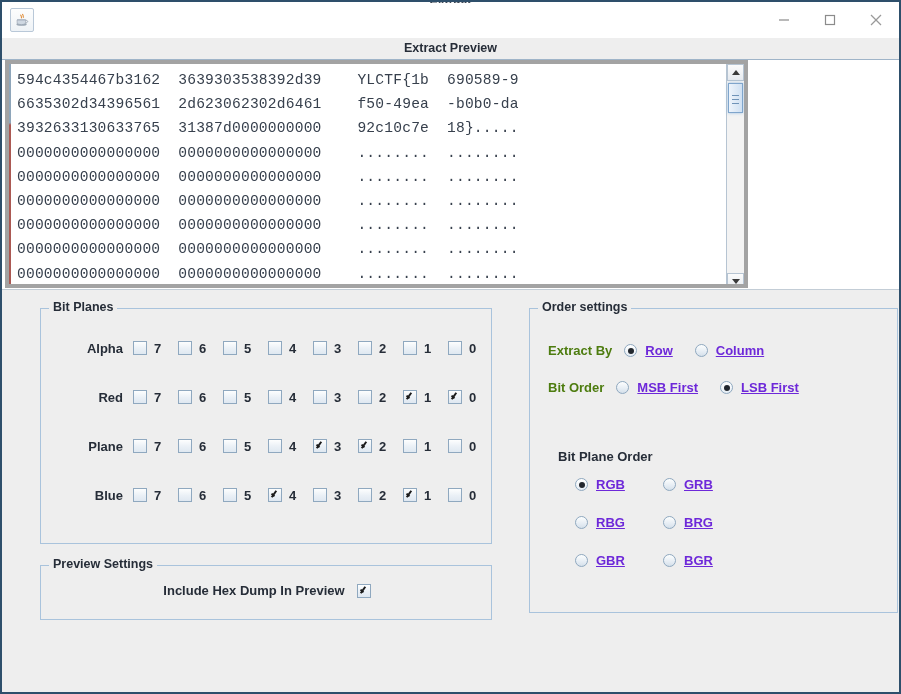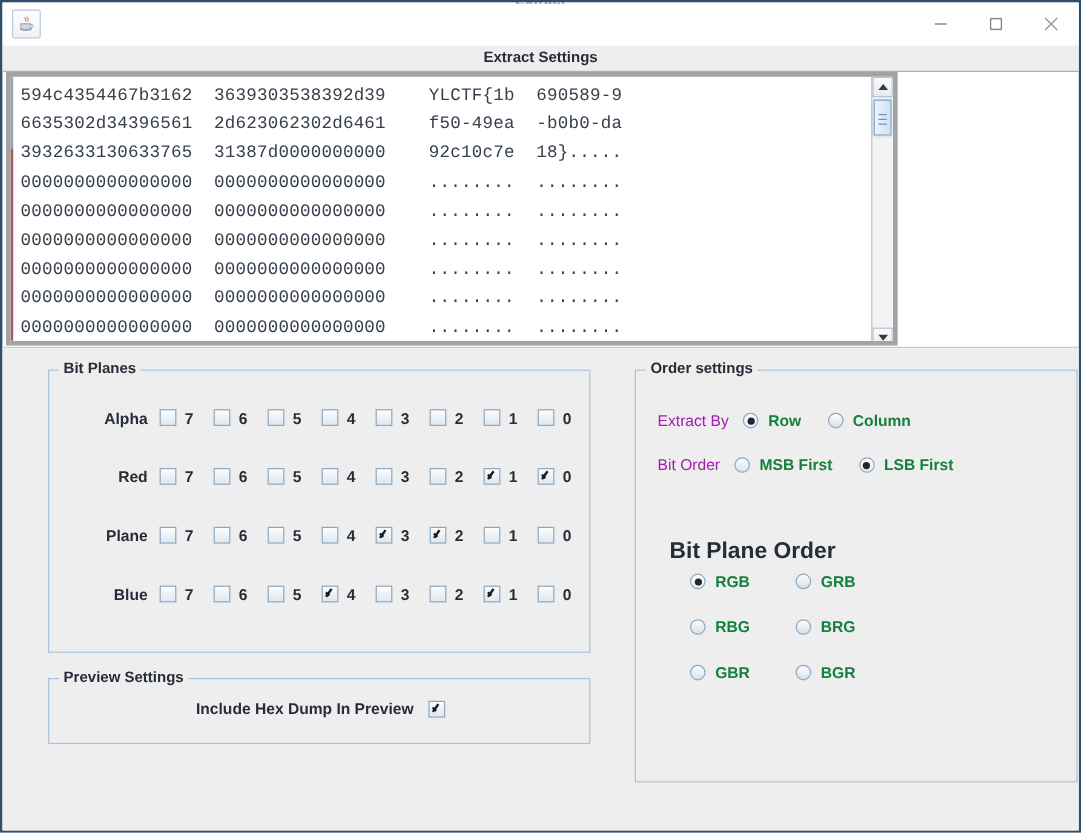--- a/index.html
+++ b/index.html
@@ -148,21 +148,21 @@
   .group-title {
     position: absolute; top: -9px; left: 8px;
     background: #eeeeee;
     padding: 0 4px;
     font-size: 12.5px; font-weight: bold;
     color: #262d38;
   }
 
   #grp-bitplanes  { left: 38px;  top: 18px;  width: 452px; height: 236px; }
   #grp-preview    { left: 38px;  top: 275px; width: 452px; height: 55px; }
-  #grp-order      { left: 527px; top: 18px;  width: 369px; height: 344px; }
+  #grp-order      { left: 527px; top: 18px;  width: 369px; height: 305px; }
 
   
   .bp-row {
     position: absolute; left: 0; width: 452px; height: 22px;
     display: flex; align-items: center;
   }
   .bp-label {
     width: 108px; text-align: right;
     font-size: 13px; font-weight: bold; color: #262d38;
     padding-right: 10px; box-sizing: border-box;
@@ -212,38 +212,38 @@
     position: absolute; left: 0; top: 17px; width: 452px;
     display: flex; align-items: center; justify-content: center;
   }
   .pv-text { font-size: 13px; font-weight: bold; color: #262d38; margin-right: 12px; }
 
   
   .ord-row {
     position: absolute; left: 18px;
     display: flex; align-items: center;
   }
-  .ord-label { font-size: 13px; font-weight: normal; color: #a21caf; margin-right: 12px; }
+  .ord-label { font-size: 13px; font-weight: bold; color: #4d7c0f; margin-right: 12px; }
   .radio {
     width: 13px; height: 13px; border-radius: 50%;
     border: 1px solid #8fa8bf;
     background: linear-gradient(to bottom, #fdfefe 0%, #e6edf4 60%, #d5e0ea 100%);
     box-sizing: border-box;
     display: flex; align-items: center; justify-content: center;
     flex: none;
   }
   .radio .dot { display: none; width: 6px; height: 6px; border-radius: 50%; background: #22272e; }
   .radio.on { background: linear-gradient(to bottom, #ffffff 0%, #f2f6fa 60%, #e3ebf3 100%); }
   .radio.on .dot { display: block; }
   .radio-item { display: flex; align-items: center; }
-  .radio-item .rl { margin-left: 8px; font-size: 13px; font-weight: bold; color: #15803d; }
+  .radio-item .rl { margin-left: 8px; font-size: 13px; font-weight: bold; color: #6d28d9; text-decoration: underline; }
 
   .bpo-title {
     position: absolute; left: 28px; top: 140px;
-    font-size: 19px; font-weight: bold; color: #262d38;
+    font-size: 13px; font-weight: bold; color: #262d38;
   }
   .bpo-grid {
     position: absolute; left: 45px; top: 168px;
     width: 300px;
     display: grid;
     grid-template-columns: 88px 88px;
     grid-row-gap: 23px;
   }
 </style>
 </head>
@@ -275,21 +275,21 @@
       </div>
       <div class="win-btn">
         <svg width="14" height="14" viewBox="0 0 14 14">
             <line x1="2" y1="2" x2="12" y2="12" stroke="#9a9a9a" stroke-width="1.2"></line>
             <line x1="12" y1="2" x2="2" y2="12" stroke="#9a9a9a" stroke-width="1.2"></line>
           </svg>
       </div>
     </div>
   </div>
 
-  <div class="section-title">Extract Settings</div>
+  <div class="section-title">Extract Preview</div>
 
   <div class="hexwrap">
     <div class="hexpane">
       <div class="hexcol-accent"></div>
       <div class="hextext">594c4354467b3162  3639303538392d39    YLCTF{1b  690589-9
 6635302d34396561  2d623062302d6461    f50-49ea  -b0b0-da
 3932633130633765  31387d0000000000    92c10c7e  18}.....
 0000000000000000  0000000000000000    ........  ........
 0000000000000000  0000000000000000    ........  ........
 0000000000000000  0000000000000000    ........  ........

